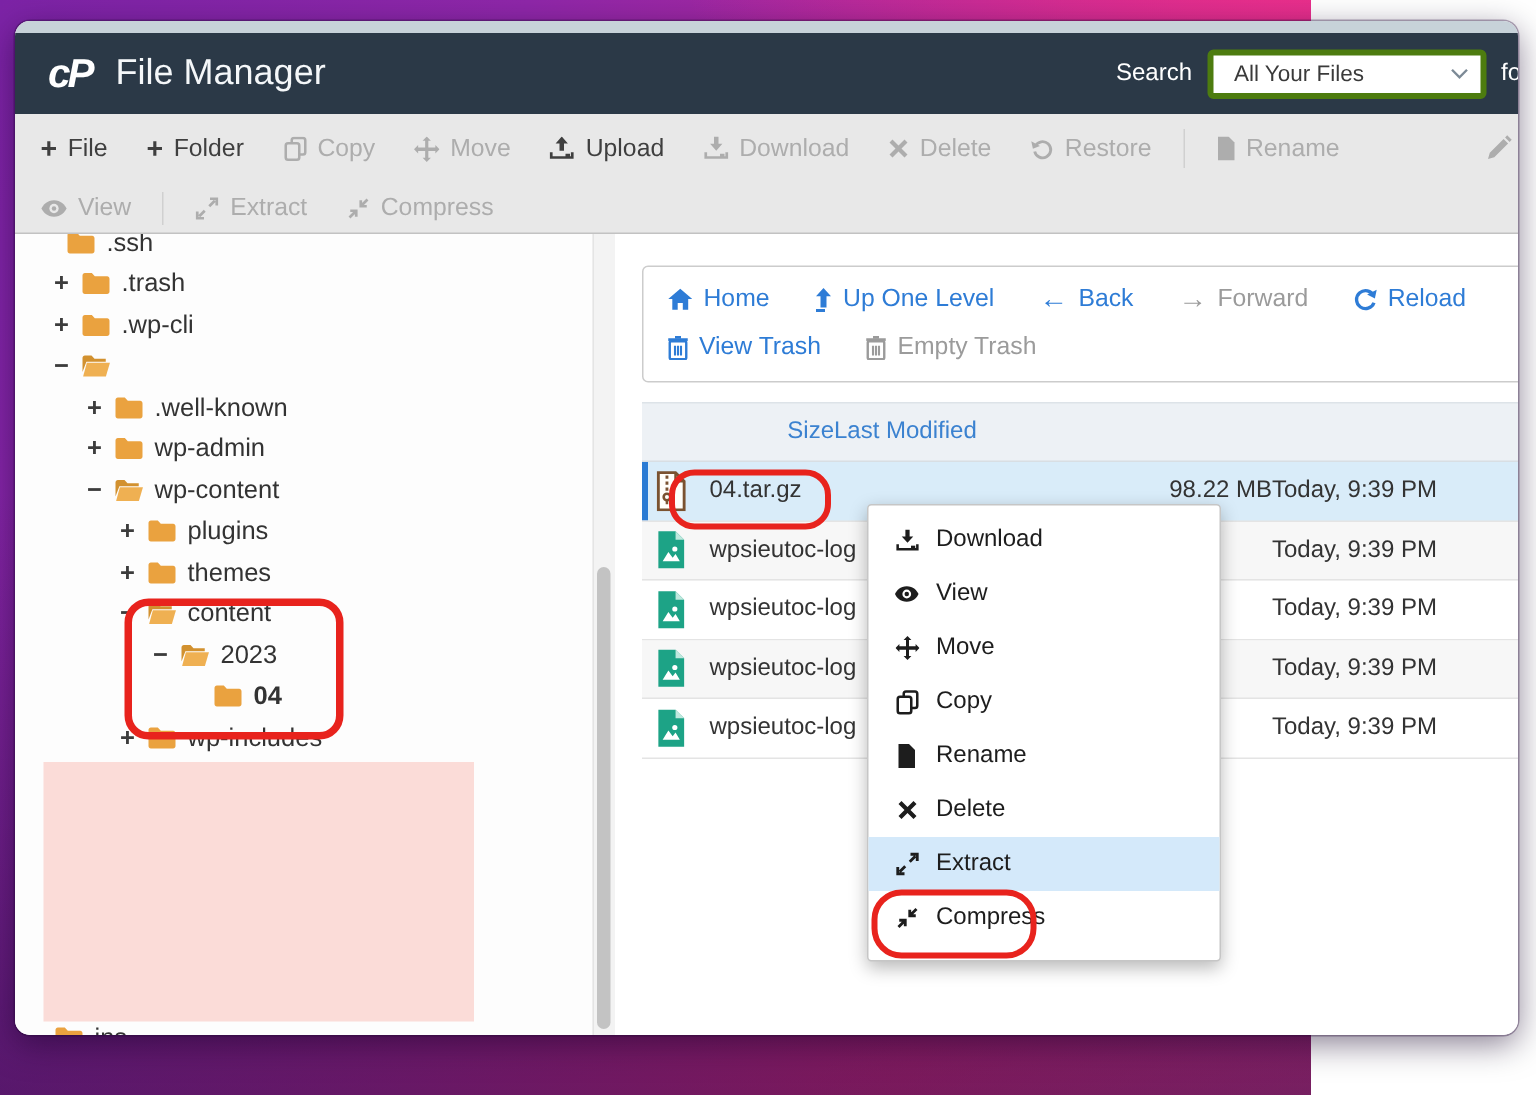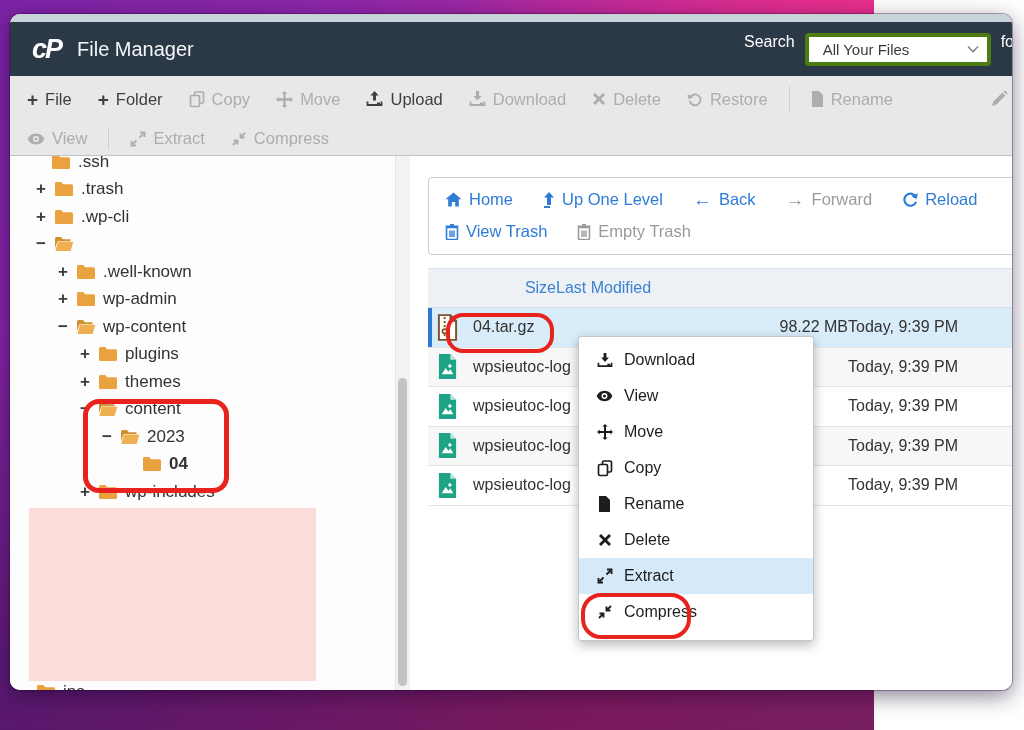--- a/index.html
+++ b/index.html
@@ -9,22 +9,22 @@
       radial-gradient(ellipse 700px 420px at 100% -5%, rgba(244,48,140,.85), rgba(244,48,140,0) 60%),
       radial-gradient(ellipse 900px 620px at 115% 115%, rgba(150,60,160,.5), rgba(150,60,160,0) 55%),
       linear-gradient(118deg,#7c23a6 0%, #8f27a9 28%, #b1289b 52%, #d92a86 78%, #e9338b 100%);
   }
   .desktop::after{content:"";position:absolute;inset:0;background:linear-gradient(to bottom,rgba(0,0,0,0) 45%,rgba(28,8,48,.5) 100%);pointer-events:none;}
   .window{position:absolute;left:10px;top:14px;width:1002px;height:676px;background:#fff;border-radius:10px;overflow:hidden;box-shadow:0 6px 22px rgba(20,0,40,.5),0 0 0 1px rgba(40,10,60,.35);z-index:2;}
   .topstrip{height:8px;background:#c7d2d9;}
   
   .hdr{height:54px;background:#2b3947;display:flex;align-items:center;padding:0 0 0 22px;color:#fff;}
   .logo{font-weight:bold;font-style:italic;font-size:27px;letter-spacing:-2px;color:#fff;}
-  .hdr-title{font-size:20px;margin-left:16px;color:#f4f7f9;}
-  .hdr-right{margin-left:auto;display:flex;gap:10px;white-space:nowrap;}
+  .hdr-title{font-size:24px;margin-left:16px;color:#f4f7f9;}
+  .hdr-right{margin-left:auto;display:flex;align-items:center;gap:10px;white-space:nowrap;}
   .search-label{font-size:16px;color:#fff;}
   .search-select{width:186px;height:33px;background:#fff;border-radius:4px;border:4px solid #4d7c0f;display:flex;align-items:center;padding:0 8px 0 14px;color:#3a3a3a;font-size:15px;box-sizing:border-box;}
   .search-select .sel-txt{flex:1;}
   .search-after{font-size:16px;color:#fff;margin-right:-2px;}
   
   .tb1{height:46px;background:#e8e8e8;display:flex;align-items:center;padding:0 4px;}
   .tb2{height:33px;background:#e8e8e8;display:flex;align-items:center;padding:0 4px;border-bottom:1px solid #c2c2c2;}
   .tb-item{display:flex;align-items:center;gap:7px;padding:0 13px;font-size:16.5px;color:#3f3f3f;cursor:pointer;}
   .tb-item.disabled{color:#adadad;cursor:default;}
   .tb-item .ic{display:inline-flex;align-items:center;}
@@ -208,21 +208,21 @@
             </svg>
         </span>
         <span>Compress</span>
       </div>
     </div>
 
     <div class="content">
 
       <div class="sidebar">
         <div class="tree">
-          <div class="tree-row" style="padding-left:23px">
+          <div class="tree-row" style="padding-left:16px">
             <span class="tgl"></span>
             <span class="f-ico">
                 <svg width="20" height="16" viewBox="0 0 20 16">
                   <path d="M1 2.6 C1 1.7 1.7 1 2.6 1 H7.2 L9.2 3.2 H17.4 C18.3 3.2 19 3.9 19 4.8 V13.4 C19 14.3 18.3 15 17.4 15 H2.6 C1.7 15 1 14.3 1 13.4 Z" fill="#eaa23f"></path>
                 </svg>
               </span>
             <span class="t-label">.ssh</span>
           </div>
           <div class="tree-row" style="padding-left:26px">
             <span class="tgl">+</span>

